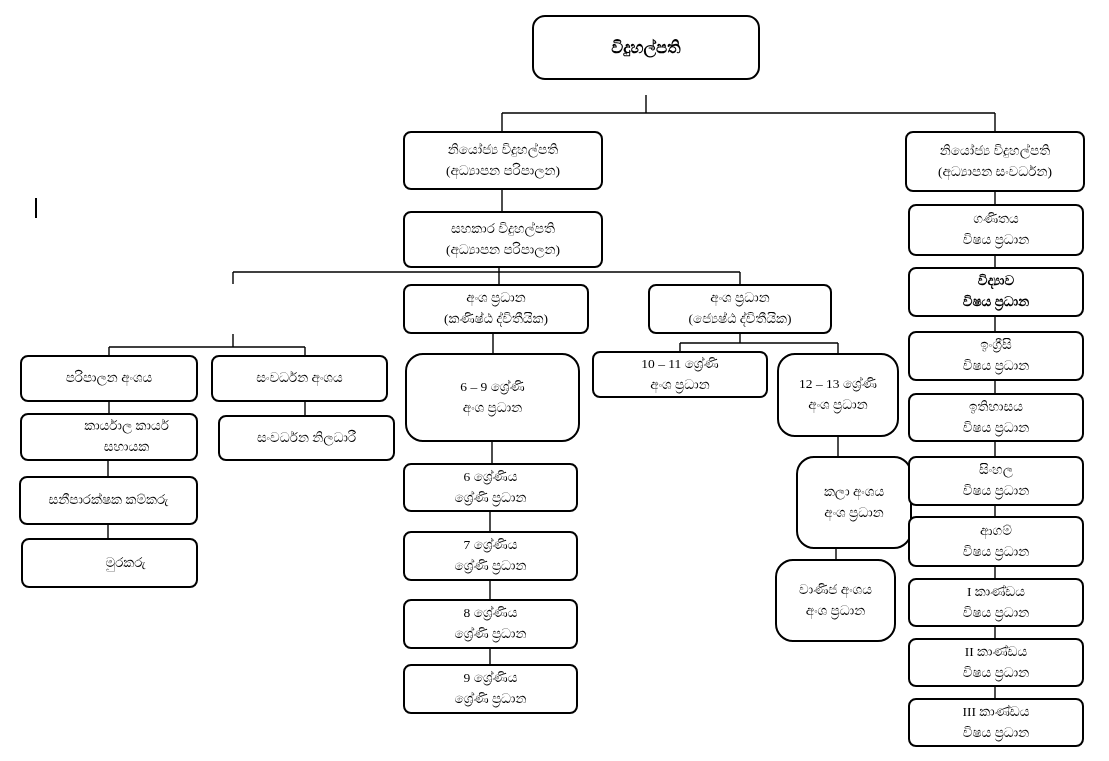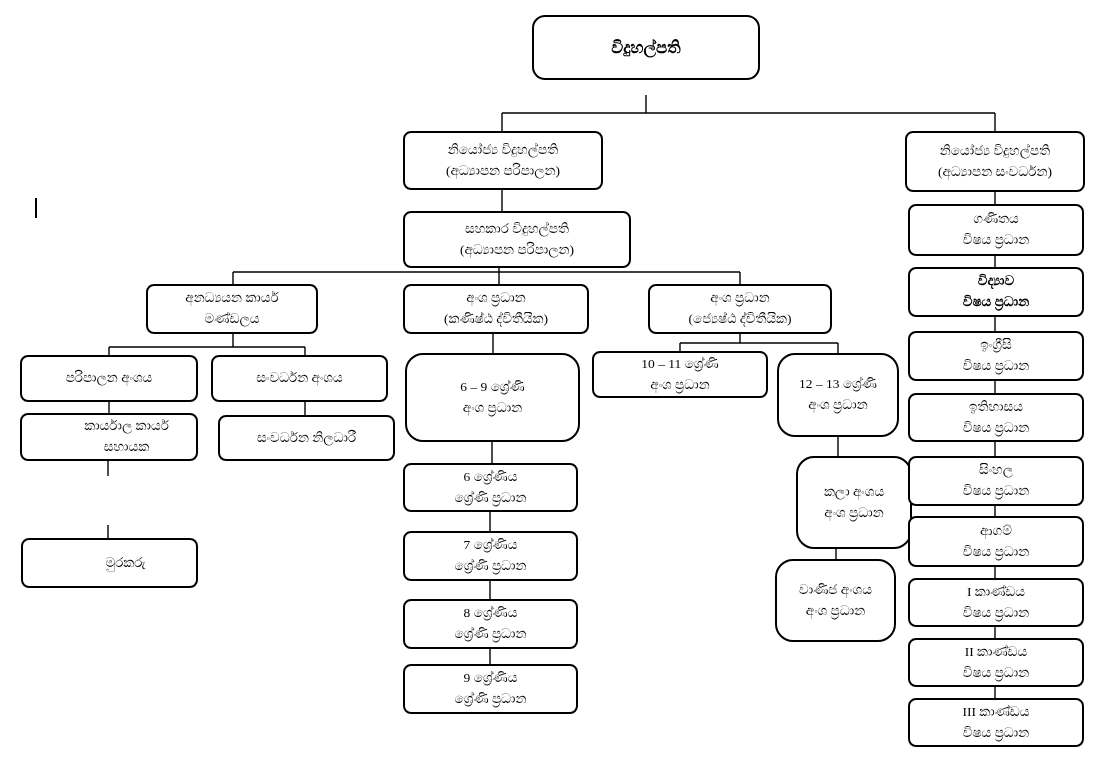--- a/index.html
+++ b/index.html
@@ -81,34 +81,33 @@
 
   <div class="stray-mark" style="left:35px;top:198px;width:2px;height:20px;"></div>
 
   <div class="node node--title" style="left:532px;top:15px;width:228px;height:65px;">විදුහල්පති</div>
 
   <div class="node" style="left:403px;top:131px;width:200px;height:59px;">නියෝජ්‍ය විදුහල්පති
 (අධ්‍යාපන පරිපාලන)</div>
   <div class="node" style="left:905px;top:131px;width:180px;height:61px;">නියෝජ්‍ය විදුහල්පති
 (අධ්‍යාපන සංවර්ධන)</div>
 
-  <div class="node" style="left:403px;top:211px;width:228px;height:57px;">සහකාර විදුහල්පති
+  <div class="node" style="left:403px;top:211px;width:200px;height:57px;">සහකාර විදුහල්පති
 (අධ්‍යාපන පරිපාලන)</div>
 
-  <div class="node" style="left:146px;top:284px;width:172px;height:50px;">අනධ්‍යයන කාර්ය
-මණ්ඩලය</div>
   <div class="node" style="left:403px;top:284px;width:186px;height:50px;">අංශ ප්‍රධාන
 (කණිෂ්ඨ ද්විතීයික)</div>
   <div class="node" style="left:648px;top:284px;width:184px;height:50px;">අංශ ප්‍රධාන
 (ජ්‍යෙෂ්ඨ ද්විතීයික)</div>
 
   <div class="node" style="left:20px;top:355px;width:178px;height:47px;text-align:center;">පරිපාලන අංශය</div>
   <div class="node" style="left:211px;top:355px;width:177px;height:47px;">සංවර්ධන අංශය</div>
   <div class="node" style="left:20px;top:413px;width:178px;height:48px;padding-left:40px;">කාර්යාල කාර්ය සහායක</div>
   <div class="node" style="left:218px;top:415px;width:177px;height:46px;">සංවර්ධන නිලධාරී</div>
+  <div class="node" style="left:19px;top:476px;width:179px;height:49px;">සනීපාරක්ෂක කම්කරු</div>
   <div class="node" style="left:21px;top:538px;width:177px;height:50px;padding-left:37px;">මුරකරු</div>
 
   <div class="node node--round" style="left:405px;top:353px;width:175px;height:89px;">6 – 9 ශ්‍රේණි
 අංශ ප්‍රධාන</div>
   <div class="node" style="left:403px;top:463px;width:175px;height:49px;">6 ශ්‍රේණිය
 ශ්‍රේණි ප්‍රධාන</div>
   <div class="node" style="left:403px;top:531px;width:175px;height:50px;">7 ශ්‍රේණිය
 ශ්‍රේණි ප්‍රධාන</div>
   <div class="node" style="left:403px;top:599px;width:175px;height:50px;">8 ශ්‍රේණිය
 ශ්‍රේණි ප්‍රධාන</div>

